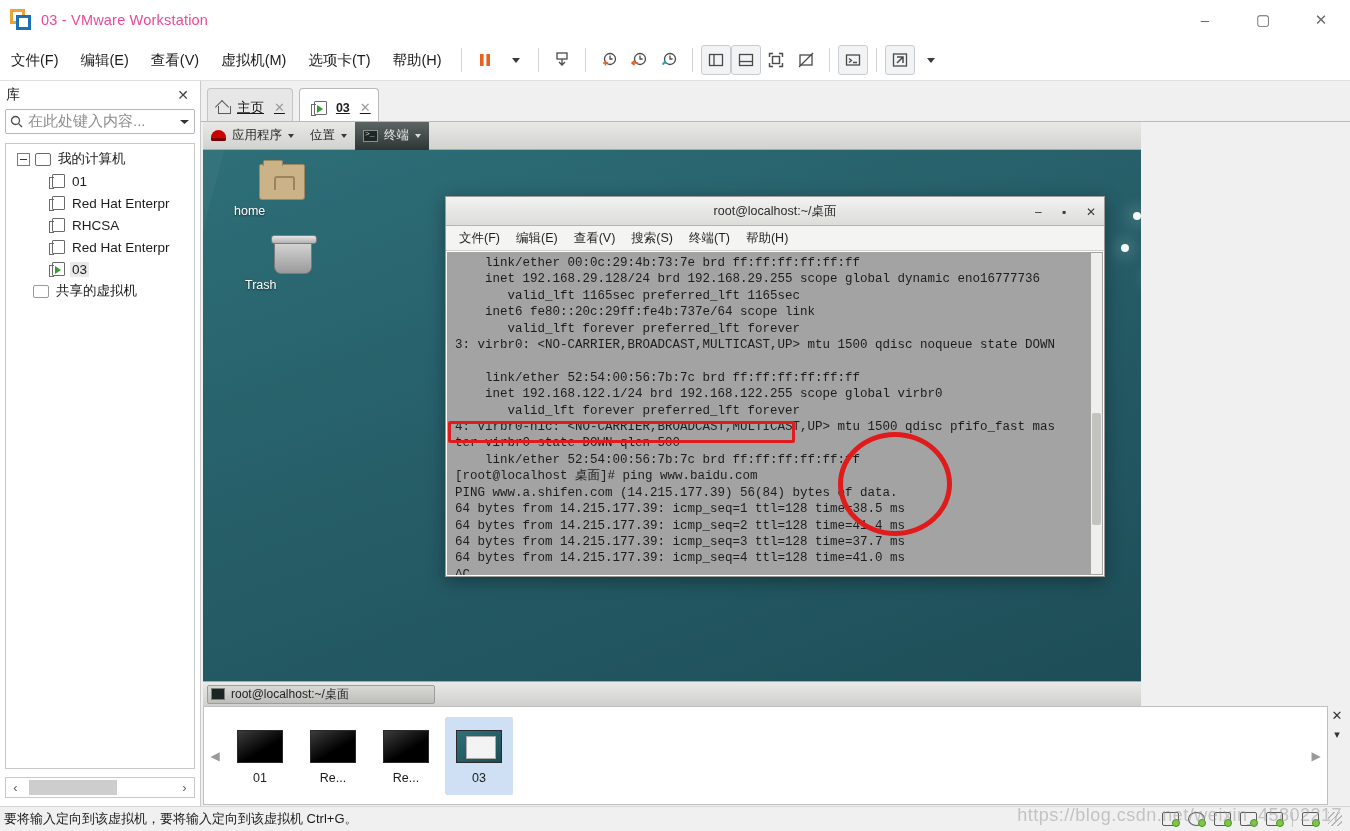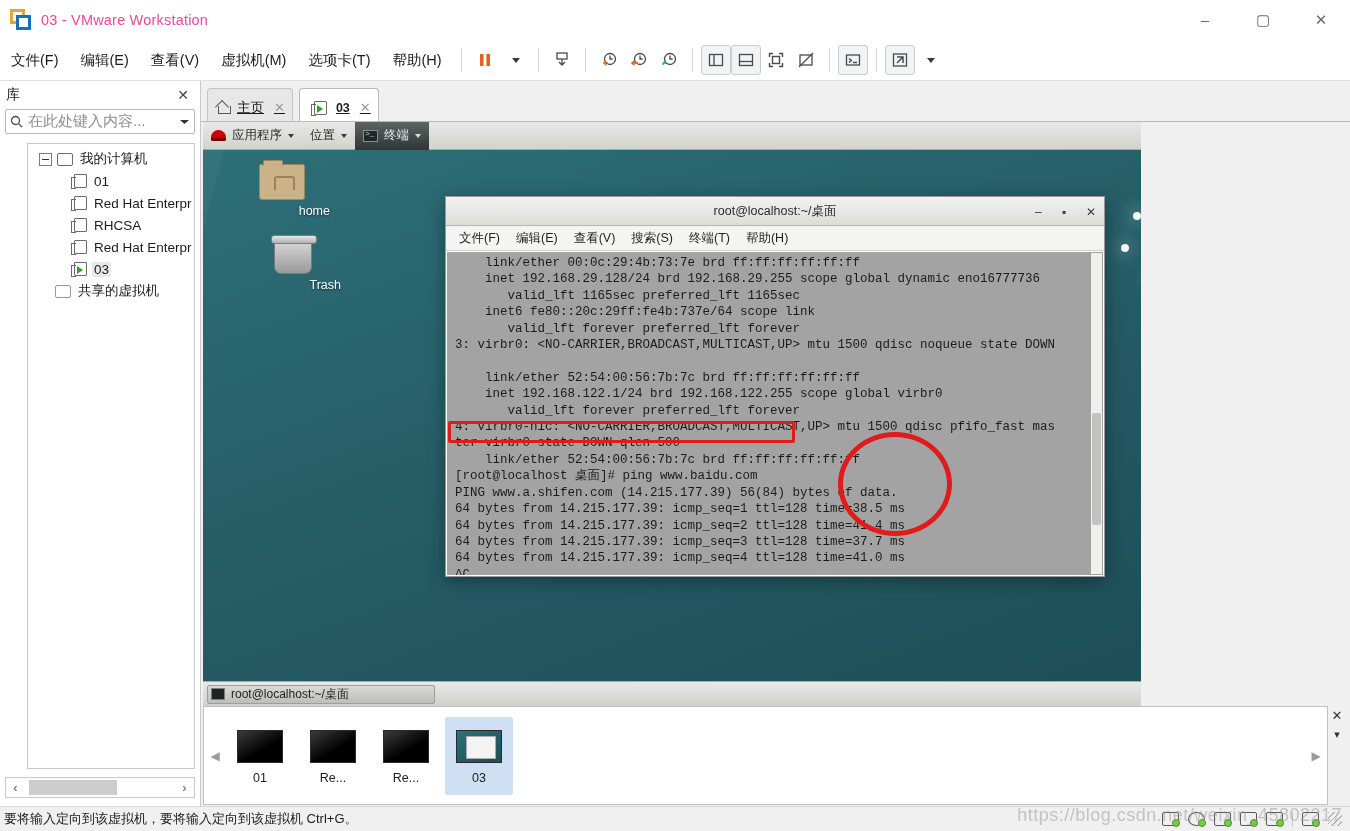--- a/index.html
+++ b/index.html
@@ -45,21 +45,21 @@
   }
   .lib-head { height: 27px; display: flex; align-items: center; padding: 0 6px; }
   .lib-head .t { font-size: 14px; color: #1b1b1b; }
   .lib-head .x { margin-left: auto; color: #444; font-size: 14px; padding: 0 5px; }
   .lib-search {
     margin: 1px 5px 4px 5px; height: 25px; border: 1px solid #b6b6b6; background: #fff;
     display: flex; align-items: center; padding: 0 4px; border-radius: 2px;
   }
   .lib-search .ph { font-size: 15px; color: #8d8d8d; margin-left: 5px; flex: 1; white-space: nowrap; overflow: hidden; }
   .lib-tree { position: absolute; left: 5px; top: 62px; right: 5px; bottom: 37px;
-              border: 1px solid #c9c9c9; background: #fff; overflow: hidden; padding-top: 4px; margin-left: 22px; }
+              border: 1px solid #c9c9c9; background: #fff; overflow: hidden; padding-top: 4px; }
   .tnode { display: flex; align-items: center; height: 22px; font-size: 13.5px; color: #1b1b1b; white-space: nowrap; }
   .tnode.sel .lbl { background: #e9e9e9; }
   .expander { width: 13px; height: 13px; border: 1px solid #7b7b7b; margin-left: 11px;
               position: relative; flex: 0 0 auto; background: #fff; }
   .expander:before { content:""; position:absolute; left:2px; top:5px; width:7px; height:1px; background:#333; }
   .ico-monitor { width:16px;height:13px;border:1.6px solid #6a6a6a;border-radius:2px;margin:0 5px;flex:0 0 auto;}
   .ico-vm { width:13px;height:14px;border:1.6px solid #6a6a6a;border-radius:1px;margin:0 5px;flex:0 0 auto;position:relative;}
   .ico-vm:before{content:"";position:absolute;left:-4px;top:2px;width:4px;height:10px;border:1.6px solid #6a6a6a;border-right:none;}
   .ico-vm.run:after{content:"";position:absolute;left:2px;top:3px;border-left:6px solid #32a02c;
                     border-top:4px solid transparent;border-bottom:4px solid transparent;}
@@ -104,21 +104,21 @@
   .term-ico { width: 15px; height: 12px; background: #1e2626; border: 1px solid #8d8d8d; margin-right: 6px;
               position: relative; flex: 0 0 auto; }
   .term-ico:before { content: ">_"; position: absolute; left: 1px; top: -2px; font-size: 8px; color: #d8d8d8;
                      font-family: "Liberation Mono", monospace; }
   .gp-caret { width:0;height:0;border-left:3.5px solid transparent;border-right:3.5px solid transparent;
               border-top:4px solid #3a3a3a; margin-left:6px; }
   .gp-right { margin-left: auto; display: flex; align-items: center; padding-right: 9px; gap: 9px; font-size: 12.5px; }
   .gp-clock { letter-spacing: .3px; }
   .sq-ico { width: 12px; height: 11px; border: 1.6px solid #3a3a3a; border-radius: 1px; }
 
-  .dicon { position: absolute; width: 96px; text-align: right; color: #ffffff; font-size: 12.5px;
+  .dicon { position: absolute; width: 96px; text-align: left; color: #ffffff; font-size: 12.5px;
            line-height: 15px; text-shadow: 0 1px 2px rgba(0,0,0,.6); }
   .dicon .glyph { height: 50px; display: flex; align-items: flex-end; justify-content: center; margin-bottom: 4px; }
   .folder { width: 46px; height: 36px; background: #cbb287; border-radius: 2px 2px 3px 3px; position: relative;
             border: 1px solid #9d8760; }
   .folder:before { content:""; position:absolute; left:3px; top:-5px; width:18px; height:5px; background:#cbb287;
                    border:1px solid #9d8760; border-bottom:none; border-radius:2px 2px 0 0;}
   .folder:after { content:""; position:absolute; left:14px; top:11px; width:17px; height:12px;
                   border:2px solid #9b845c; border-bottom:none; border-radius:3px 3px 0 0;}
   .trash { width: 38px; height: 34px; background: linear-gradient(#d8d8d8,#9a9a9a); border-radius: 3px 3px 7px 7px;
            border: 1px solid #7b7b7b; position: relative; }

